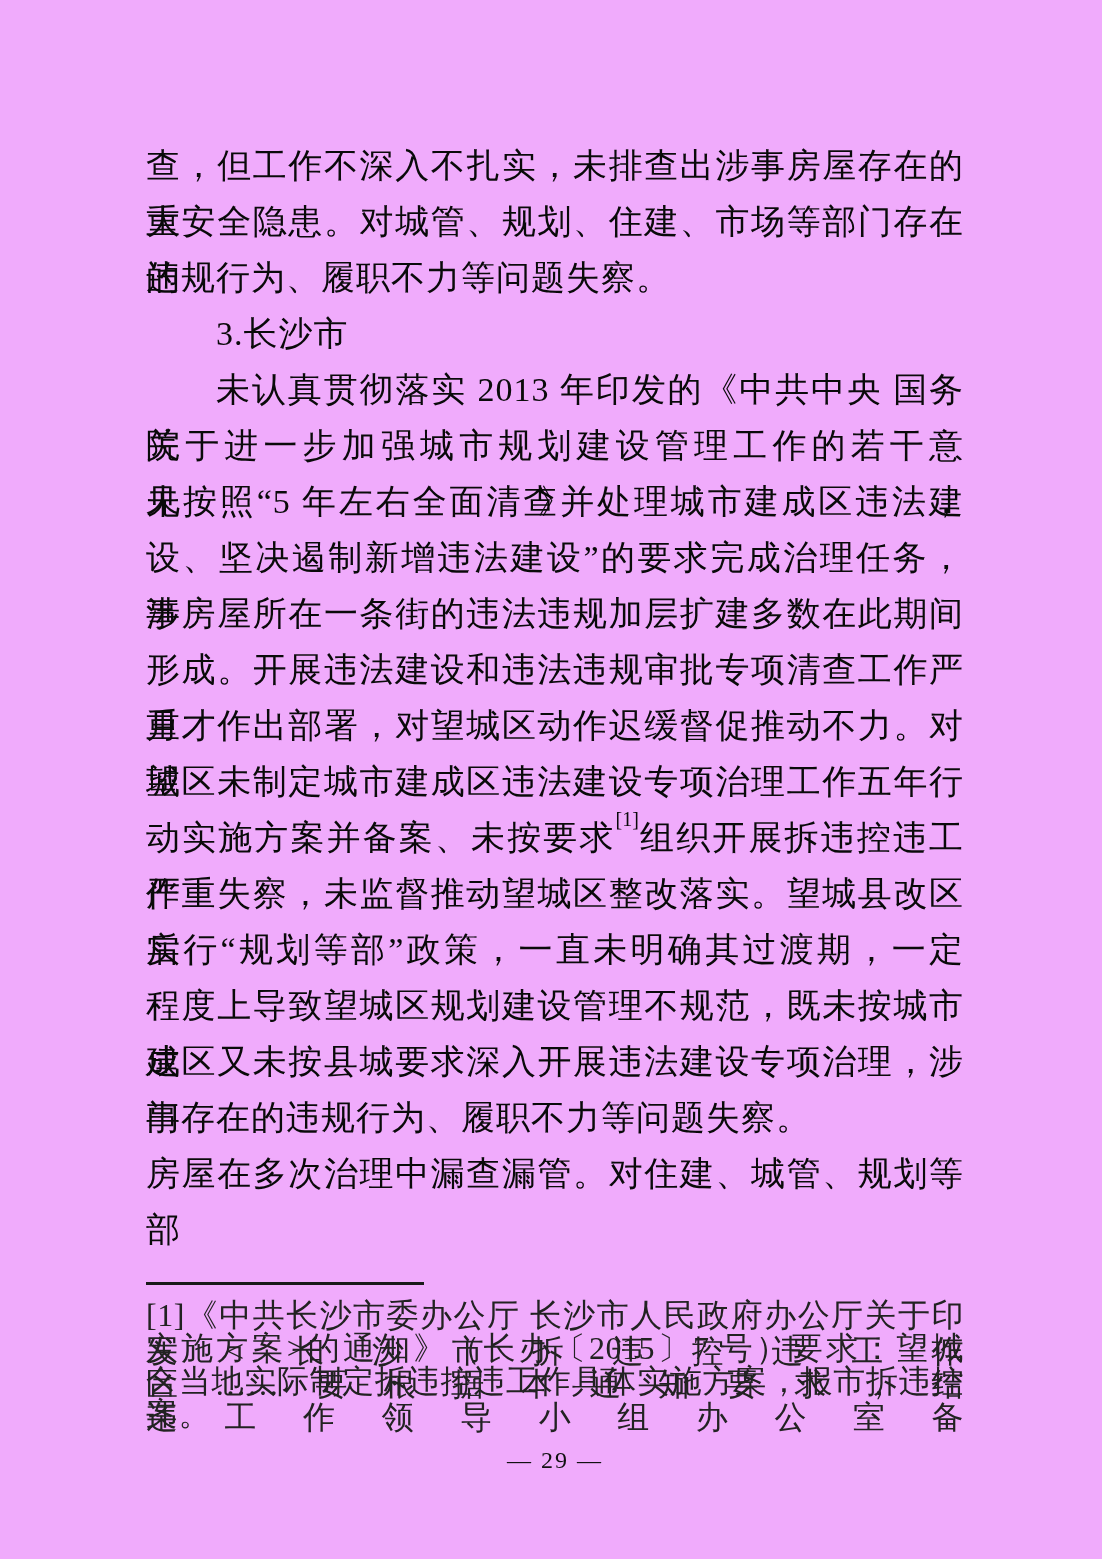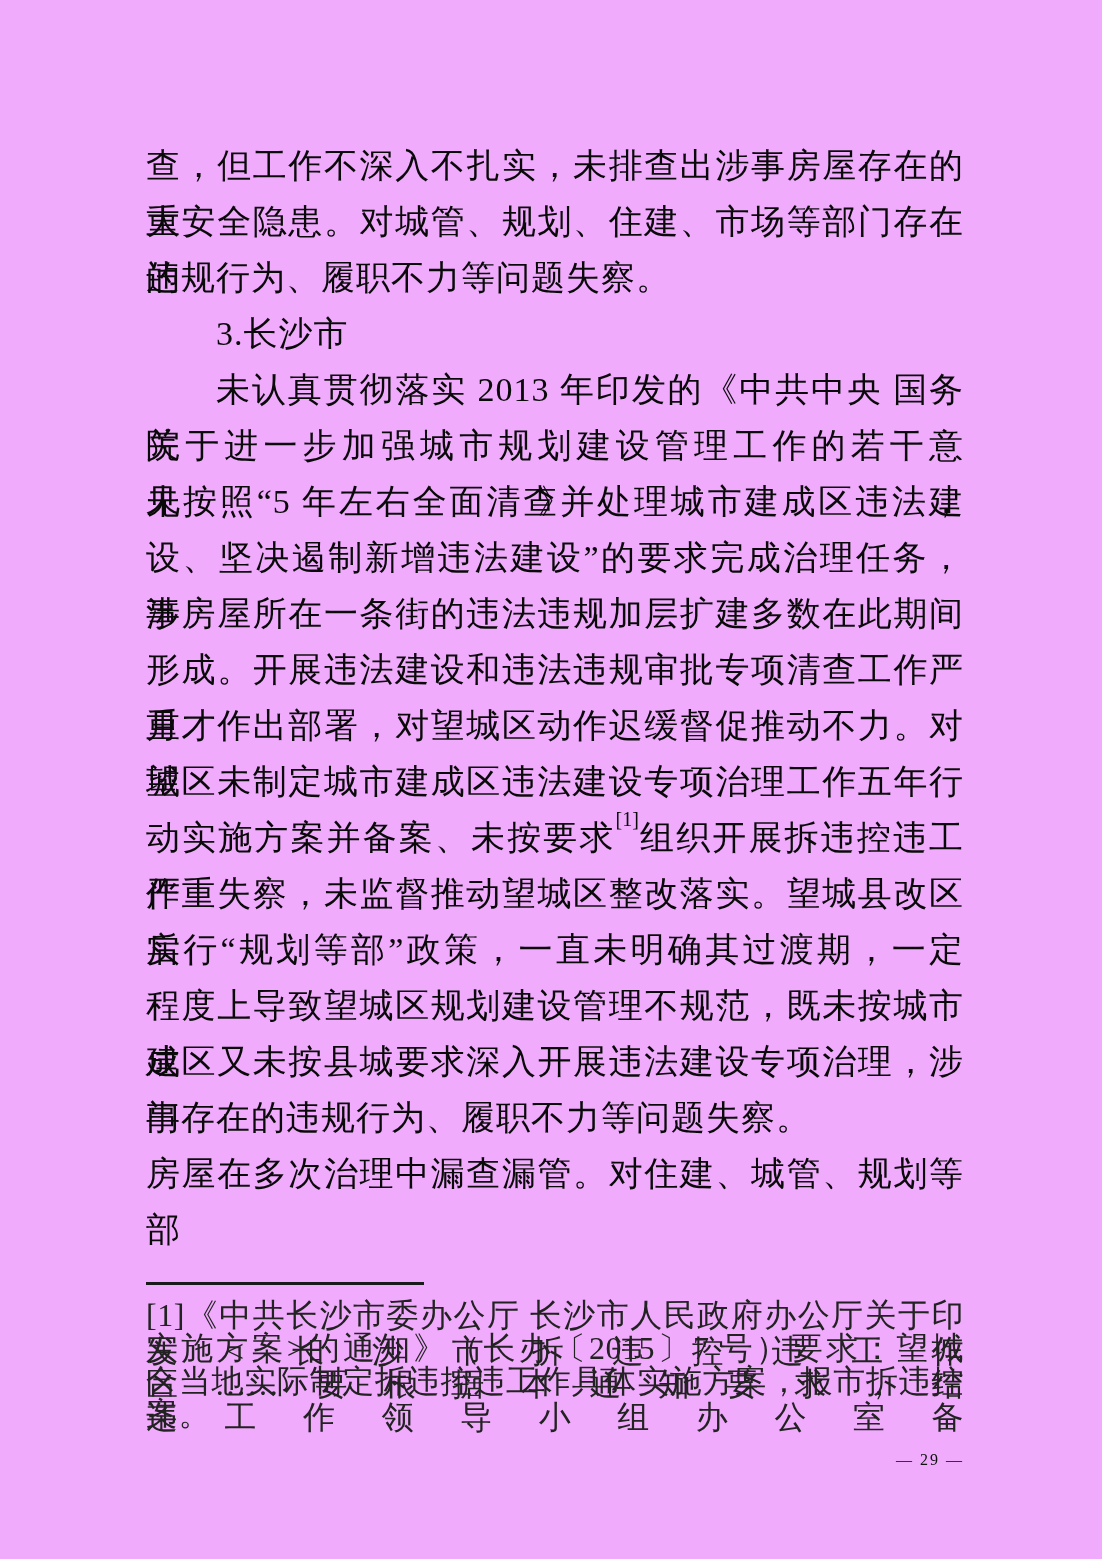--- a/index.html
+++ b/index.html
@@ -59,22 +59,22 @@
     height: 33px;
     letter-spacing: 0.5px;
     color: #222;
   }
   
   .page-number {
     position: absolute;
     left: 146px;
     top: 1444px;
     width: 818px;
-    text-align: right;
-    font-size: 16px;
+    text-align: center;
+    font-size: 24px;
     line-height: 32px;
     color: #111;
     letter-spacing: 2px;
   }
 </style>
 </head>
 <body>
 
 <div class="page">
 

